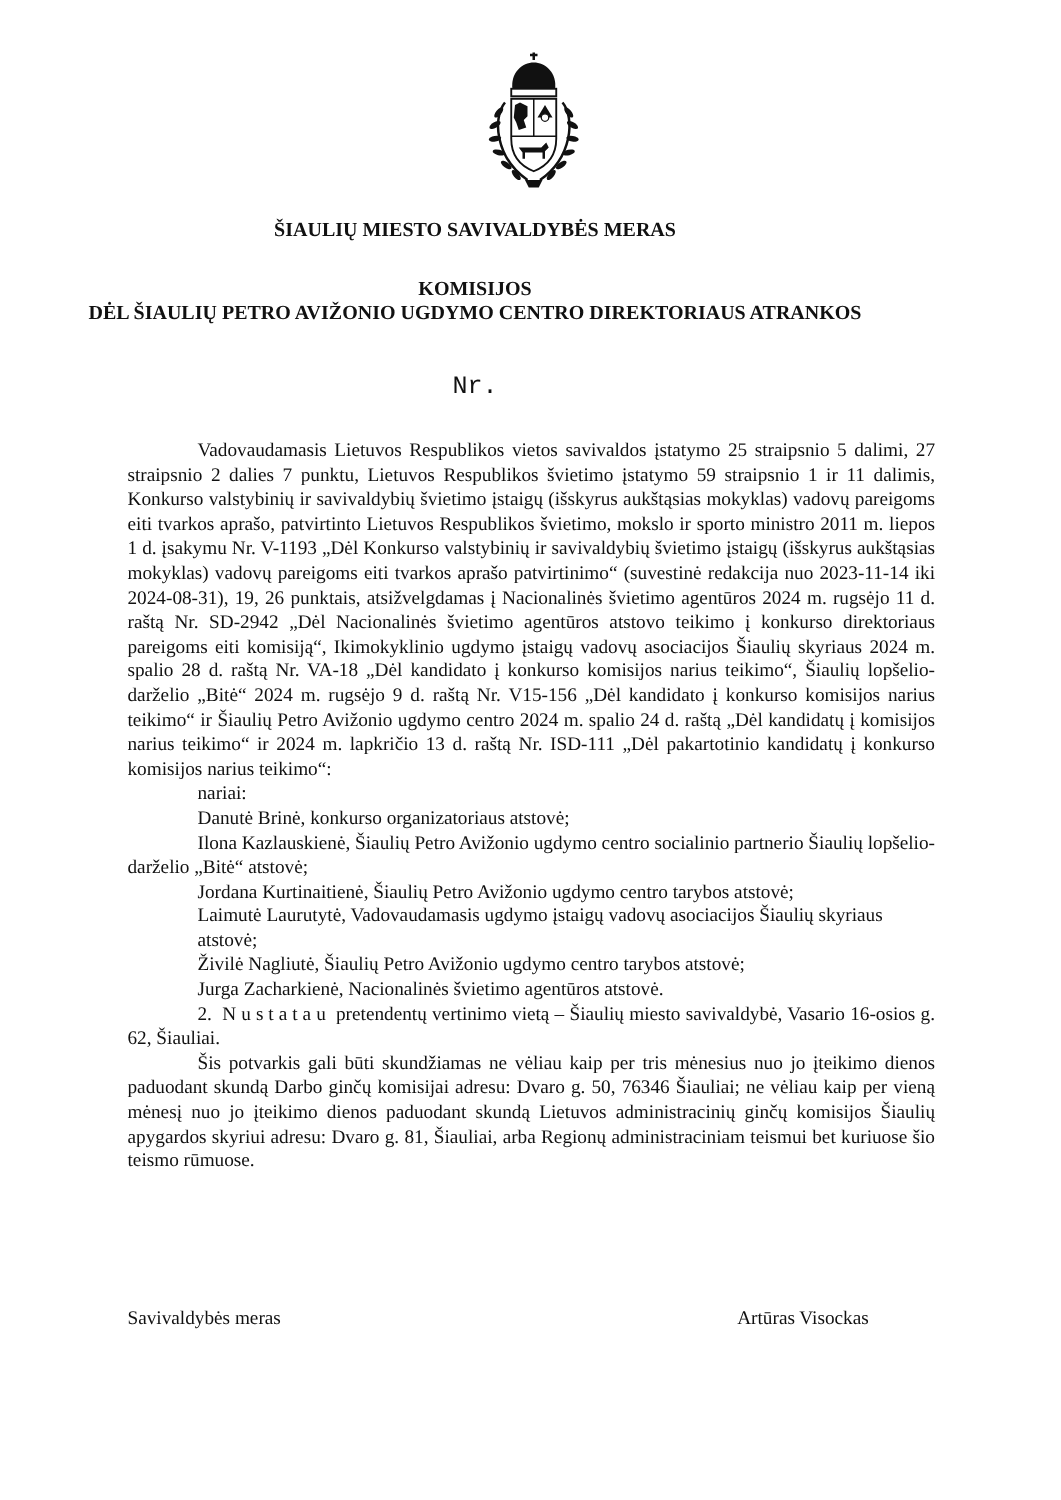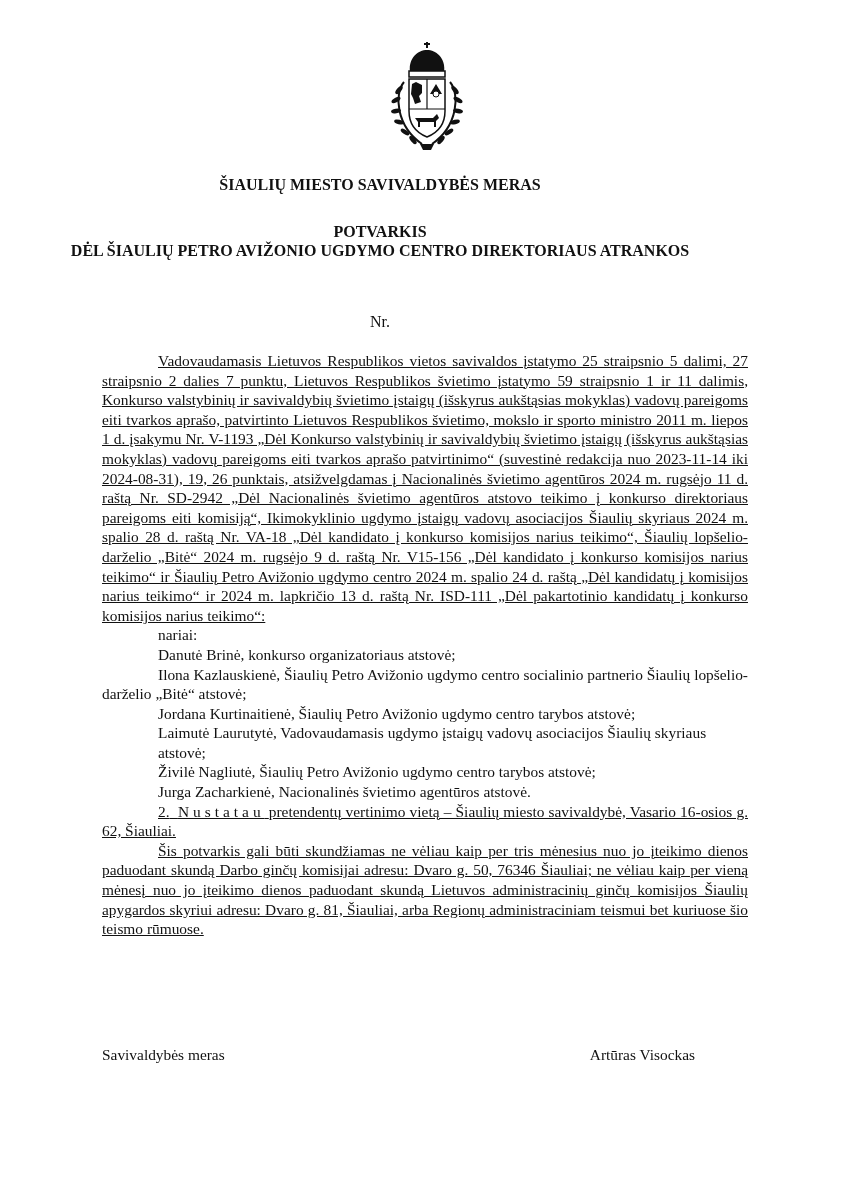--- a/index.html
+++ b/index.html
@@ -3,23 +3,23 @@
 <meta charset="utf-8">
 <style>
   html, body { margin: 0; padding: 0; background: #ffffff; }
   body { width: 849px; height: 1200px; position: relative; overflow: hidden;
          font-family: "Liberation Serif", "DejaVu Serif", serif; color: #111; }
   .page { position: absolute; left: 0; top: 0; width: 760px; height: 1200px; }
   .crest { position: absolute; left: 384px; top: 34px; width: 86px; height: 122px; }
   .center { text-align: center; }
   .hdr-mayor { position: absolute; left: 0; right: 0; top: 176px; font-weight: bold; font-size: 16px; }
   .hdr-title { position: absolute; left: 0; right: 0; top: 222px; font-weight: bold; font-size: 16px; line-height: 19px; }
-  .hdr-nr { position: absolute; left: 0; right: 0; top: 312px; font-size: 16px; line-height: 19px; }
+  .hdr-nr { position: absolute; left: 0; right: 0; top: 300px; font-size: 20px; line-height: 19px; font-family: Liberation Mono, monospace; }
   .body { position: absolute; left: 102px; width: 646px; top: 351px; font-size: 15.4px; line-height: 19.6px; }
-  .p { text-align: justify; text-align-last: left; margin: 0; text-decoration: underline; }
+  .p { text-align: justify; text-align-last: left; margin: 0; }
   .indent { text-indent: 56px; }
   .li { margin: 0; padding-left: 56px; text-indent: 0; }
   .li-chair { margin: 0; padding-left: 52px; }
   .li-wrap { margin: 0; text-indent: 56px; text-align: justify; }
   .spaced { letter-spacing: 4px; }
   .sig { position: absolute; top: 1046px; font-size: 15.4px; }
   .sig-left { left: 102px; }
   .sig-right { right: 65px; }
 </style>
 </head>
@@ -56,21 +56,21 @@
       <ellipse cx="71" cy="88" rx="5" ry="2.2" transform="rotate(-15 71 88)"></ellipse>
       <ellipse cx="65" cy="98" rx="5" ry="2.2" transform="rotate(-35 65 98)"></ellipse>
       <ellipse cx="57" cy="106" rx="5" ry="2.2" transform="rotate(-50 57 106)"></ellipse>
       <path d="M36 110 h14 l-3 6 h-8 Z"></path>
     </g>
   </svg>
 
   <div class="hdr-mayor center">ŠIAULIŲ MIESTO SAVIVALDYBĖS MERAS</div>
 
   <div class="hdr-title center">
-    <div>POTVARKIS</div>
+    <div>KOMISIJOS</div>
     <div>DĖL ŠIAULIŲ PETRO AVIŽONIO UGDYMO CENTRO DIREKTORIAUS ATRANKOS</div>
   </div>
 
   <div class="hdr-nr center">
     <div>Nr.</div>
   </div>
 
   <div class="body">
     <p class="p indent">Vadovaudamasis Lietuvos Respublikos vietos savivaldos įstatymo 25 straipsnio 5 dalimi, 27 straipsnio 2 dalies 7 punktu, Lietuvos Respublikos švietimo įstatymo 59 straipsnio 1 ir 11 dalimis, Konkurso valstybinių ir savivaldybių švietimo įstaigų (išskyrus aukštąsias mokyklas) vadovų pareigoms eiti tvarkos aprašo, patvirtinto Lietuvos Respublikos švietimo, mokslo ir sporto ministro 2011 m. liepos 1 d. įsakymu Nr. V-1193 „Dėl Konkurso valstybinių ir savivaldybių švietimo įstaigų (išskyrus aukštąsias mokyklas) vadovų pareigoms eiti tvarkos aprašo patvirtinimo“ (suvestinė redakcija nuo 2023-11-14 iki 2024-08-31), 19, 26 punktais, atsižvelgdamas į Nacionalinės švietimo agentūros 2024 m. rugsėjo 11 d. raštą Nr. SD-2942 „Dėl Nacionalinės švietimo agentūros atstovo teikimo į konkurso direktoriaus pareigoms eiti komisiją“, Ikimokyklinio ugdymo įstaigų vadovų asociacijos Šiaulių skyriaus 2024 m. spalio 28 d. raštą Nr. VA-18 „Dėl kandidato į konkurso komisijos narius teikimo“, Šiaulių lopšelio-darželio „Bitė“ 2024 m. rugsėjo 9 d. raštą Nr. V15-156 „Dėl kandidato į konkurso komisijos narius teikimo“ ir Šiaulių Petro Avižonio ugdymo centro 2024 m. spalio 24 d. raštą „Dėl kandidatų į komisijos narius teikimo“ ir 2024 m. lapkričio 13 d. raštą Nr. ISD-111 „Dėl pakartotinio kandidatų į konkurso komisijos narius teikimo“:</p>
 

